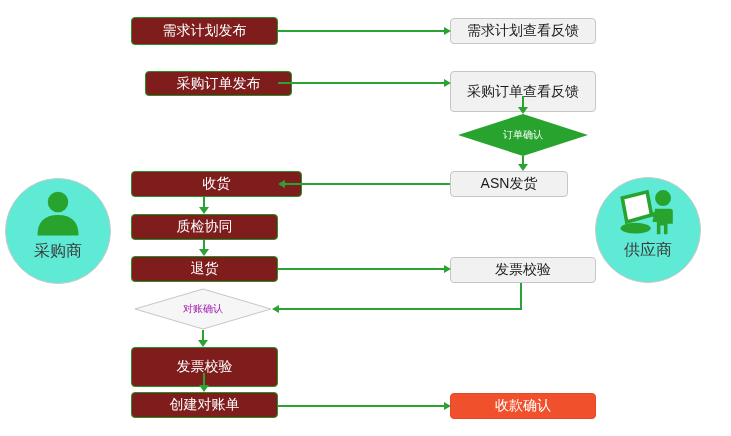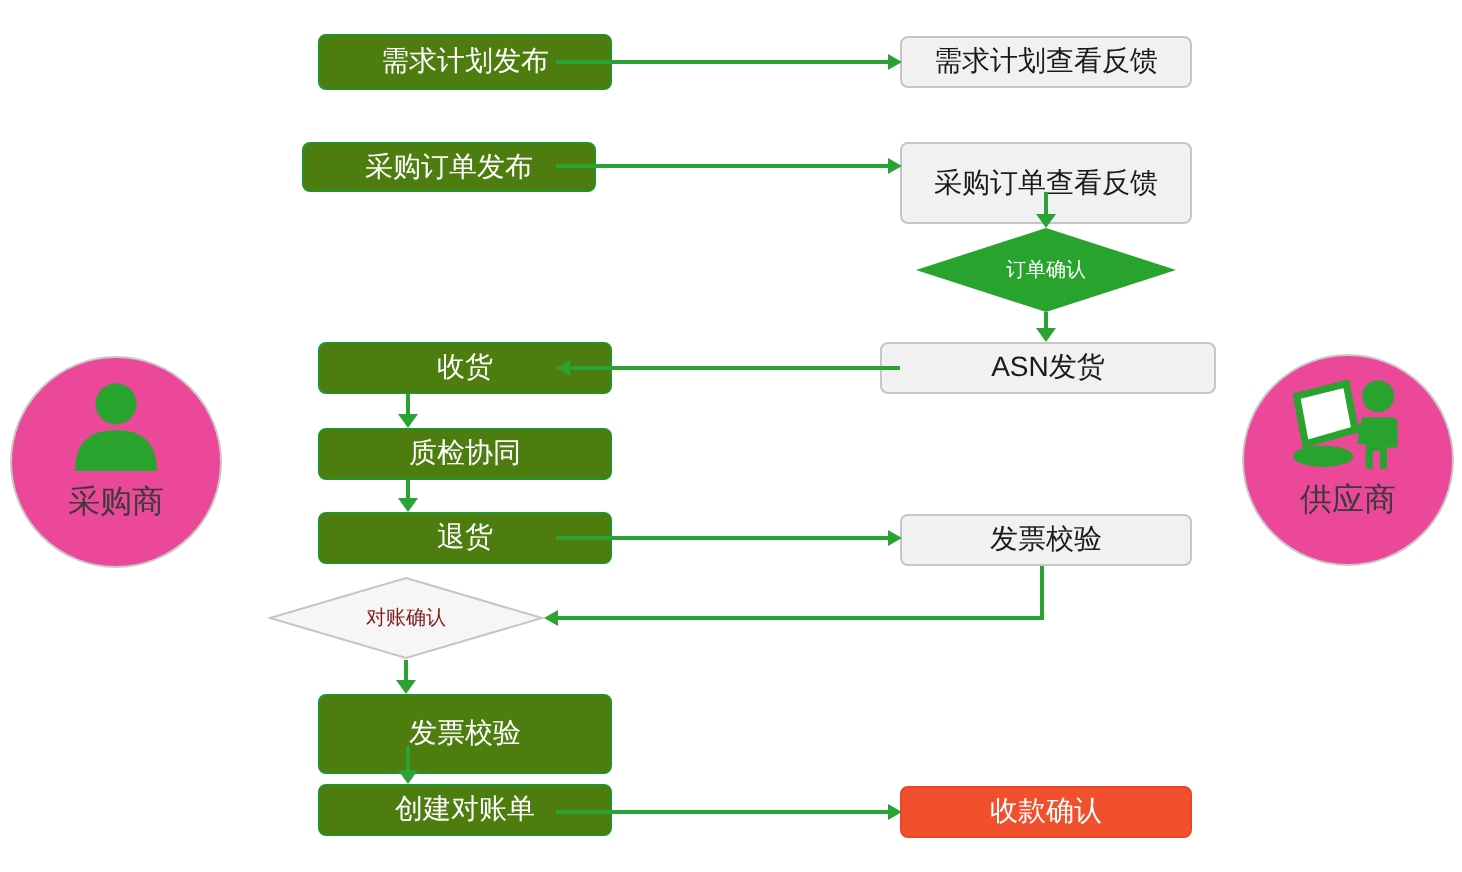--- a/index.html
+++ b/index.html
@@ -2,63 +2,63 @@
 <html><head>
 <meta charset="utf-8">
 <style>
   html,body{margin:0;padding:0;background:#fff;}
   body{font-family:"Liberation Sans","DejaVu Sans",sans-serif;}
   .canvas{position:relative;width:731px;height:436px;background:#fff;overflow:hidden;}
 
   
   .box{position:absolute;display:flex;align-items:center;justify-content:center;
        font-size:14px;border-radius:4px;box-sizing:border-box;white-space:nowrap;}
-  .box.green{background:#4d7c0f;border:1px solid #219428;color:#fff;margin-left:28px;}
+  .box.green{background:#7f1d1d;border:1px solid #219428;color:#fff;}
   .box.gray{background:#f1f1f1;border:1px solid #c6c6c6;color:#1a1a1a;}
   .box.red{background:#f1502d;border:1px solid #e64826;color:#fff;}
 
   .diamond{position:absolute;}
   .diamond svg{position:absolute;left:0;top:0;}
   .diamond .dlabel{position:absolute;left:0;top:0;width:100%;height:100%;
        display:flex;align-items:center;justify-content:center;font-size:10px;}
   .diamond.green .dlabel{color:#fff;}
-  .diamond.gray .dlabel{color:#7f1d1d;text-align:center;}
+  .diamond.gray .dlabel{color:#a21caf;text-align:center;}
 
   
-  .actor{position:absolute;border-radius:50%;background:#ec4899;border:1px solid #c9c9c9;
+  .actor{position:absolute;border-radius:50%;background:#5eead4;border:1px solid #c9c9c9;
        box-sizing:border-box;}
   .actor .aicon{position:absolute;left:0;top:8px;width:100%;display:flex;justify-content:center;}
   .actor .alabel{position:absolute;left:0;top:62px;width:100%;text-align:center;
        font-size:16px;color:#3a3a3a;}
 
   
   .hline{position:absolute;height:2px;background:#2ba334;}
   .vline{position:absolute;width:2px;background:#2ba334;}
   .ar{position:absolute;width:0;height:0;}
   .ar.right{border-top:4px solid transparent;border-bottom:4px solid transparent;border-left:7px solid #2ba334;}
   .ar.left{border-top:4px solid transparent;border-bottom:4px solid transparent;border-right:7px solid #2ba334;}
   .ar.down{border-left:5px solid transparent;border-right:5px solid transparent;border-top:7px solid #2ba334;}
 
   
   .pos-demand-publish{left:131px;top:17px;width:147px;height:28px;}
   .pos-demand-feedback{left:450px;top:18px;width:146px;height:26px;}
-  .pos-po-publish{left:123px;top:71px;width:147px;height:25px;}
+  .pos-po-publish{left:145px;top:71px;width:147px;height:25px;}
   .pos-po-feedback{left:450px;top:71px;width:146px;height:41px;}
   .pos-order-confirm{left:458px;top:114px;width:130px;height:42px;}
-  .pos-receive{left:131px;top:171px;width:147px;height:26px;}
-  .pos-asn{left:440px;top:171px;width:168px;height:26px;}
+  .pos-receive{left:131px;top:171px;width:171px;height:26px;}
+  .pos-asn{left:450px;top:171px;width:118px;height:26px;}
   .pos-qc{left:131px;top:214px;width:147px;height:26px;}
   .pos-return{left:131px;top:256px;width:147px;height:26px;}
   .pos-create-statement{left:450px;top:257px;width:146px;height:26px;}
   .pos-recon-confirm{left:134px;top:288px;width:138px;height:42px;}
   .pos-invoice{left:131px;top:347px;width:147px;height:40px;}
   .pos-payment{left:131px;top:392px;width:147px;height:26px;}
   .pos-receipt{left:450px;top:393px;width:146px;height:26px;}
   .pos-buyer{left:5px;top:178px;width:106px;height:106px;}
-  .pos-supplier{left:621px;top:177px;width:106px;height:106px;}
+  .pos-supplier{left:595px;top:177px;width:106px;height:106px;}
 </style>
 </head>
 <body>
 
 <div class="canvas">
 
   <div class="actor pos-buyer">
     <span class="aicon">
       <svg width="56" height="56" viewBox="0 0 60 60">
         <circle cx="30" cy="16" r="11" fill="#28a32e"></circle>

